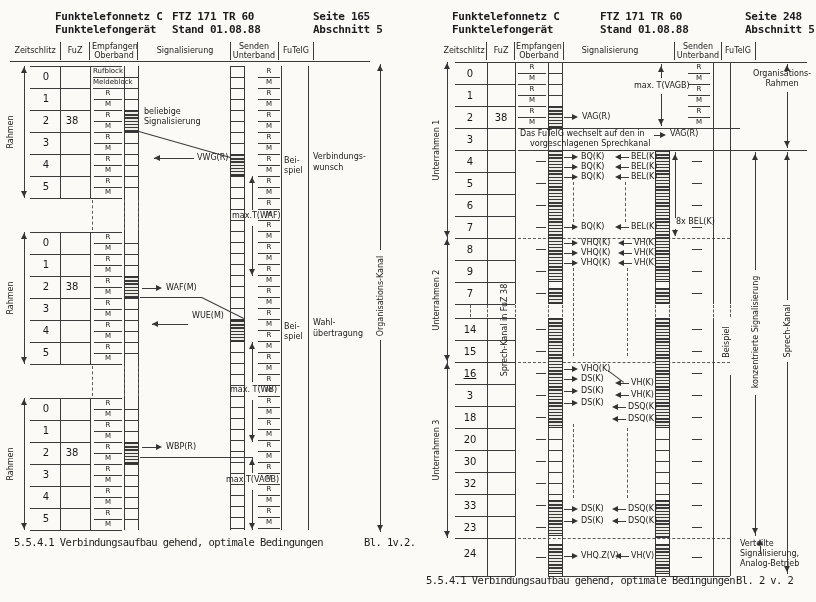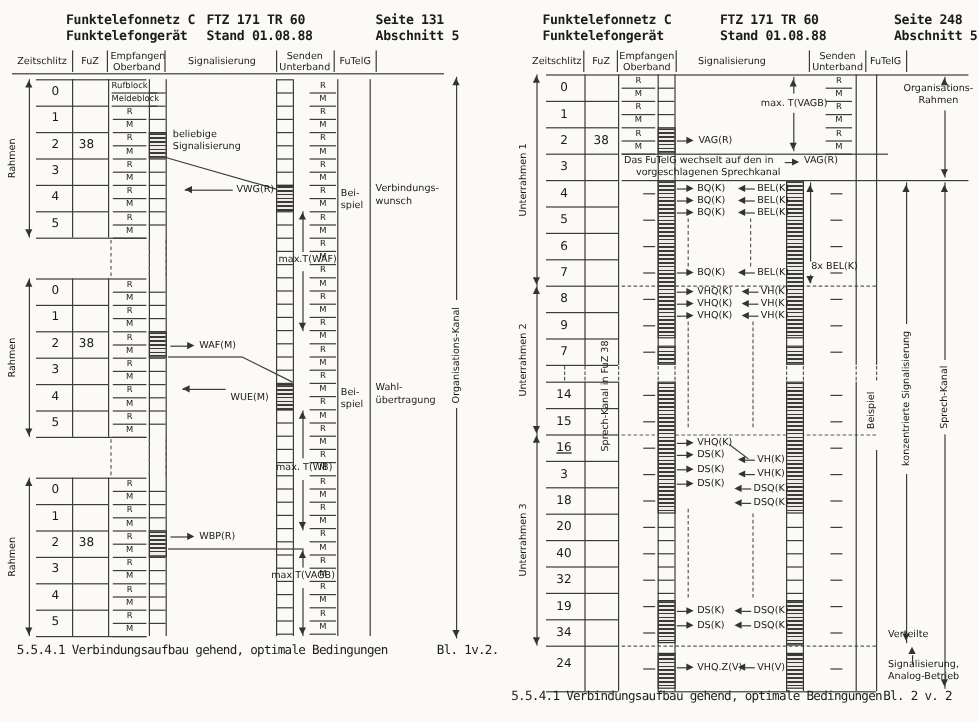--- a/index.html
+++ b/index.html
@@ -27,21 +27,21 @@
   .ah{width:0;height:0}
   .caption{position:absolute;font:10.5px "DejaVu Sans Mono",monospace;letter-spacing:-.6px;white-space:pre;color:#1c1c1c}
   .sheet{position:absolute;font:10.5px "DejaVu Sans Mono",monospace;letter-spacing:-.6px;color:#1c1c1c}
 </style>
 </head>
 <body>
 
 <section class="page" id="page1">
   <div class="hdr" style="left:55px;top:10px"><span>Funktelefonnetz C</span><br><span>Funktelefongerät</span></div>
   <div class="hdr" style="left:172px;top:10px"><span>FTZ 171 TR 60</span><br><span>Stand 01.08.88</span></div>
-  <div class="hdr" style="left:313px;top:10px"><span>Seite 131</span><br><span>Abschnitt 5</span></div>
+  <div class="hdr" style="left:313px;top:10px"><span>Seite 165</span><br><span>Abschnitt 5</span></div>
 
   <div class="colhead" style="left:10px;top:46px;width:50px">Zeitschlitz</div>
   <div class="colhead" style="left:62px;top:46px;width:26px">FuZ</div>
   <div class="colhead" style="left:92px;top:42px;width:44px">Empfangen Oberband</div>
   <div class="colhead" style="left:140px;top:46px;width:90px">Signalisierung</div>
   <div class="colhead" style="left:232px;top:42px;width:44px">Senden Unterband</div>
   <div class="colhead" style="left:280px;top:46px;width:32px">FuTelG</div>
   <div class="htick" style="left:60px;top:42px;height:18px"></div>
   <div class="htick" style="left:89px;top:42px;height:18px"></div>
   <div class="htick" style="left:137px;top:42px;height:18px"></div>
@@ -370,21 +370,21 @@
       <div class="ah" style="border-left: 3px solid transparent; border-right: 3px solid transparent; border-bottom: 6px solid rgb(51, 51, 51); left: 249px; top: 177px;"></div>
       <div class="ah" style="border-left: 3px solid transparent; border-right: 3px solid transparent; border-top: 6px solid rgb(51, 51, 51); left: 249px; top: 269px;"></div>
       <div class="tx" style="left: 232px; top: 211px;">max.T(WAF)</div>
       <div class="hl" style="left: 142px; top: 288px; width: 16px;"></div>
       <div class="ah" style="border-top: 3px solid transparent; border-bottom: 3px solid transparent; border-left: 6px solid rgb(51, 51, 51); left: 156px; top: 285px;"></div>
       <div class="tx" style="left: 166px; top: 283px;">WAF(M)</div>
       <div class="hl" style="left: 140px; top: 297px; width: 62px;"></div>
       <div class="hl" style="left: 202px; top: 297px; width: 46.9574px; transform-origin: 0px 0px; transform: rotate(0.463648rad);"></div>
       <div class="ah" style="border-top: 3px solid transparent; border-bottom: 3px solid transparent; border-right: 6px solid rgb(51, 51, 51); left: 152px; top: 321px;"></div>
       <div class="hl" style="left: 152px; top: 324px; width: 36px;"></div>
-      <div class="tx" style="left: 192px; top: 326px;">WUE(M)</div>
+      <div class="tx" style="left: 192px; top: 311px;">WUE(M)</div>
       <div class="vl" style="left: 252px; top: 342px; height: 40px;"></div>
       <div class="vl" style="left: 252px; top: 400px; height: 42px;"></div>
       <div class="ah" style="border-left: 3px solid transparent; border-right: 3px solid transparent; border-bottom: 6px solid rgb(51, 51, 51); left: 249px; top: 343px;"></div>
       <div class="ah" style="border-left: 3px solid transparent; border-right: 3px solid transparent; border-top: 6px solid rgb(51, 51, 51); left: 249px; top: 435px;"></div>
       <div class="tx" style="left: 230px; top: 385px;">max. T(WB)</div>
       <div class="hl" style="left: 142px; top: 447px; width: 16px;"></div>
       <div class="ah" style="border-top: 3px solid transparent; border-bottom: 3px solid transparent; border-left: 6px solid rgb(51, 51, 51); left: 156px; top: 444px;"></div>
       <div class="tx" style="left: 166px; top: 442px;">WBP(R)</div>
       <div class="hl" style="left: 140px; top: 457px; width: 112px;"></div>
       <div class="vl" style="left: 252px; top: 457px; height: 16px;"></div>
@@ -442,24 +442,24 @@
       <div class="num" style="left: 28px; top: 222px; width: 24px; text-align: center;">7</div>
       <div class="num" style="left: 28px; top: 244px; width: 24px; text-align: center;">8</div>
       <div class="num" style="left: 28px; top: 266px; width: 24px; text-align: center;">9</div>
       <div class="num" style="left: 28px; top: 288px; width: 24px; text-align: center;">7</div>
       <div class="num" style="left: 28px; top: 324px; width: 24px; text-align: center;">14</div>
       <div class="num" style="left: 28px; top: 346px; width: 24px; text-align: center;">15</div>
       <div class="num" style="left: 28px; top: 368px; width: 24px; text-align: center; text-decoration: underline;">16</div>
       <div class="num" style="left: 28px; top: 390px; width: 24px; text-align: center;">3</div>
       <div class="num" style="left: 28px; top: 412px; width: 24px; text-align: center;">18</div>
       <div class="num" style="left: 28px; top: 434px; width: 24px; text-align: center;">20</div>
-      <div class="num" style="left: 28px; top: 456px; width: 24px; text-align: center;">40</div>
+      <div class="num" style="left: 28px; top: 456px; width: 24px; text-align: center;">30</div>
       <div class="num" style="left: 28px; top: 478px; width: 24px; text-align: center;">32</div>
-      <div class="num" style="left: 28px; top: 500px; width: 24px; text-align: center;">19</div>
-      <div class="num" style="left: 28px; top: 522px; width: 24px; text-align: center;">34</div>
+      <div class="num" style="left: 28px; top: 500px; width: 24px; text-align: center;">33</div>
+      <div class="num" style="left: 28px; top: 522px; width: 24px; text-align: center;">23</div>
       <div class="num" style="left: 28px; top: 548px; width: 24px; text-align: center;">24</div>
       <div class="hl" style="left: 25px; top: 84px; width: 60px;"></div>
       <div class="hl" style="left: 25px; top: 106px; width: 60px;"></div>
       <div class="hl" style="left: 25px; top: 128px; width: 60px;"></div>
       <div class="hl" style="left: 25px; top: 150px; width: 60px;"></div>
       <div class="hl" style="left: 25px; top: 172px; width: 60px;"></div>
       <div class="hl" style="left: 25px; top: 194px; width: 60px;"></div>
       <div class="hl" style="left: 25px; top: 216px; width: 60px;"></div>
       <div class="hl" style="left: 25px; top: 260px; width: 60px;"></div>
       <div class="hl" style="left: 25px; top: 282px; width: 60px;"></div>
@@ -715,21 +715,21 @@
       <div class="ah" style="border-left: 3px solid transparent; border-right: 3px solid transparent; border-bottom: 6px solid rgb(51, 51, 51); left: 322px; top: 154px;"></div>
       <div class="ah" style="border-left: 3px solid transparent; border-right: 3px solid transparent; border-top: 6px solid rgb(51, 51, 51); left: 322px; top: 528px;"></div>
       <div class="vt" style="left: 325px; top: 332px;">konzentrierte Signalisierung</div>
       <div class="vl" style="left: 357px; top: 152px; height: 148px;"></div>
       <div class="vl" style="left: 357px; top: 362px; height: 212px;"></div>
       <div class="ah" style="border-left: 3px solid transparent; border-right: 3px solid transparent; border-bottom: 6px solid rgb(51, 51, 51); left: 354px; top: 154px;"></div>
       <div class="ah" style="border-left: 3px solid transparent; border-right: 3px solid transparent; border-top: 6px solid rgb(51, 51, 51); left: 354px; top: 566px;"></div>
       <div class="vt" style="left: 357px; top: 331px;">Sprech-Kanal</div>
       <div class="vt" style="left: 296px; top: 342px;">Beispiel</div>
       <div class="vt" style="left: 74px; top: 330px;">Sprech-Kanal in FuZ 38</div>
-      <div class="tx" style="left: 310px; top: 524px;">Verteilte</div>
+      <div class="tx" style="left: 310px; top: 539px;">Verteilte</div>
       <div class="tx" style="left: 310px; top: 549px;">Signalisierung,</div>
       <div class="tx" style="left: 310px; top: 559px;">Analog-Betrieb</div>
       <div class="ah" style="border-left: 3px solid transparent; border-right: 3px solid transparent; border-bottom: 6px solid rgb(51, 51, 51); left: 327px; top: 539px;"></div>
       <div class="vl" style="left: 330px; top: 546px; height: 8px;"></div>
       <div class="vl" style="left: 17px; top: 62px; height: 176px;"></div>
       <div class="ah" style="border-left: 3px solid transparent; border-right: 3px solid transparent; border-bottom: 6px solid rgb(51, 51, 51); left: 14px; top: 63px;"></div>
       <div class="ah" style="border-left: 3px solid transparent; border-right: 3px solid transparent; border-top: 6px solid rgb(51, 51, 51); left: 14px; top: 231px;"></div>
       <div class="vt" style="left: 6px; top: 150px;">Unterrahmen 1</div>
       <div class="vl" style="left: 17px; top: 238px; height: 124px;"></div>
       <div class="ah" style="border-left: 3px solid transparent; border-right: 3px solid transparent; border-bottom: 6px solid rgb(51, 51, 51); left: 14px; top: 239px;"></div>

